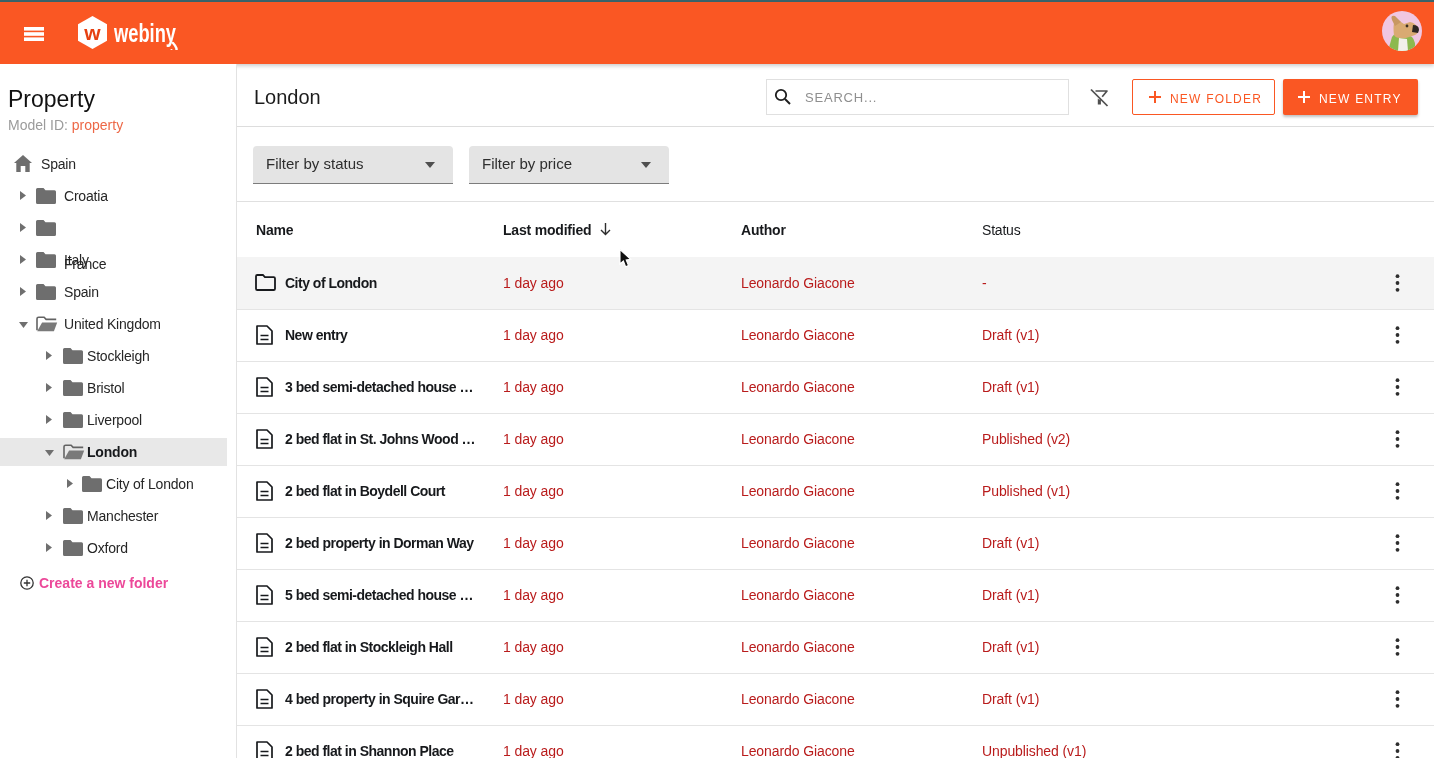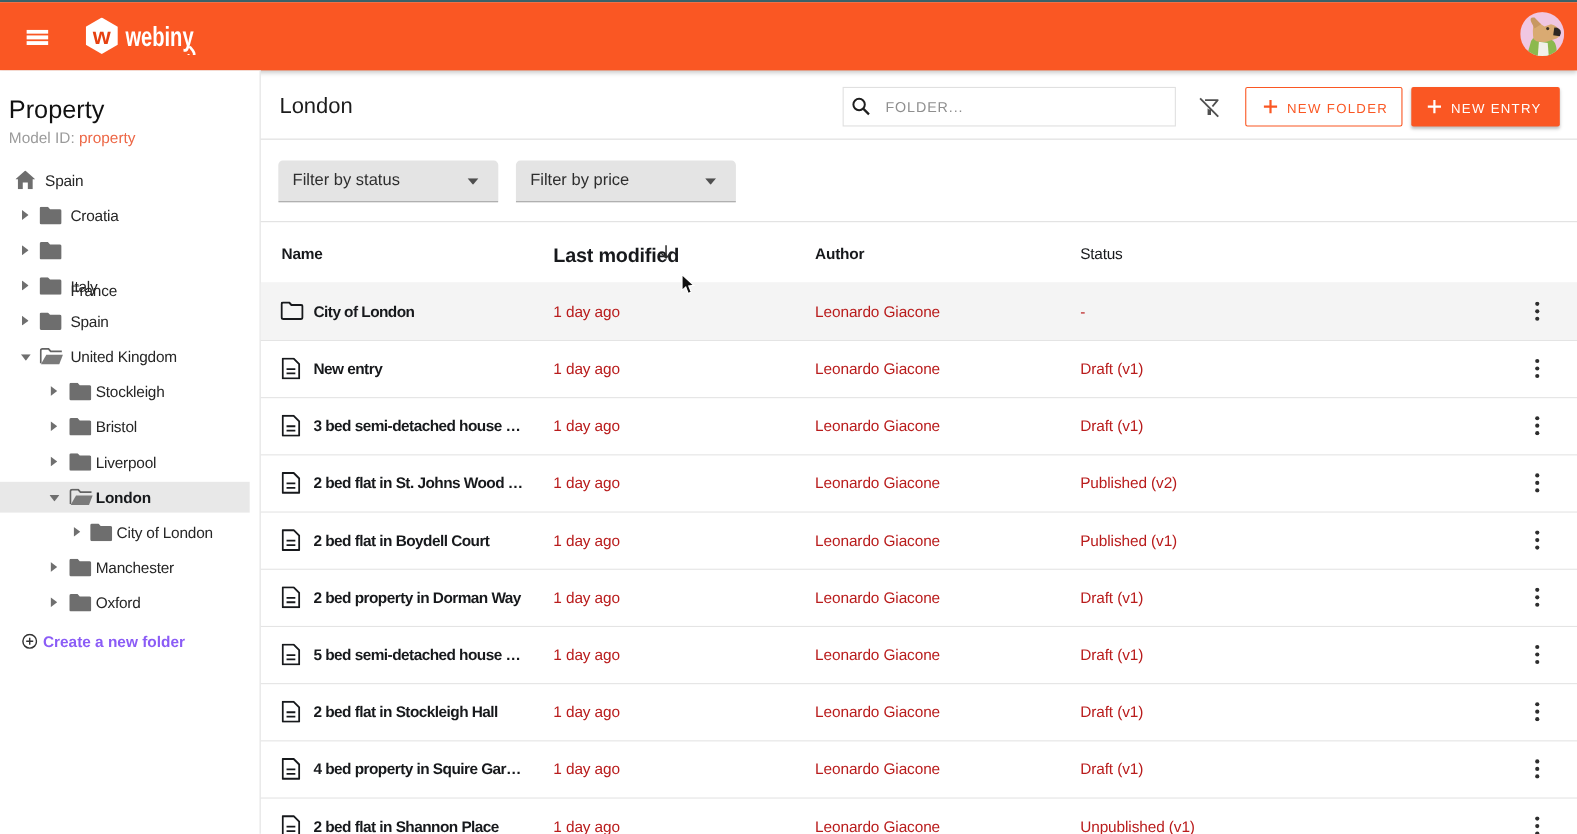--- a/index.html
+++ b/index.html
@@ -143,31 +143,31 @@
       <polygon points="0,0 6,4.5 0,9" fill="#6f6f6f"></polygon>
     </svg>
     <svg class="abs" style="left:63px;top:540px" width="20" height="16" viewBox="0 0 20 16">
       <path d="M1.5 0 h6 l2 2.2 h9 q1.5 0 1.5 1.5 v10.8 q0 1.5 -1.5 1.5 h-17 q-1.5 0 -1.5 -1.5 v-13 q0 -1.5 1.5 -1.5 z" fill="#6e6e6e"></path>
     </svg>
     <div class="abs tree-label" style="left:87px;top:540px;">Oxford</div>
     <svg class="abs" style="left:20px;top:576px" width="14" height="14" viewBox="0 0 14 14">
       <circle cx="7" cy="7" r="6.2" fill="none" stroke="#333" stroke-width="1.3"></circle>
       <path d="M7 3.8 v6.4 M3.8 7 h6.4" stroke="#333" stroke-width="1.3"></path>
     </svg>
-    <div class="abs" style="left:39px;top:575px;font-size:14px;font-weight:bold;color:#8b5cf6">Create a new folder</div>
+    <div class="abs" style="left:39px;top:575px;font-size:14px;font-weight:bold;color:#ec4899">Create a new folder</div>
   </div>
 <div class="abs" id="maincontent">
     <div class="abs" style="left:254px;top:86px;font-size:20px;color:#1c1c1c">London</div>
     <div class="abs" style="left:237px;top:126px;width:1197px;height:1px;background:#ddd"></div>
     <div class="abs" style="left:766px;top:79px;width:303px;height:36px;border:1px solid #e0e0e0;background:#fff"></div>
     <svg class="abs" style="left:774px;top:88px" width="18" height="18" viewBox="0 0 18 18">
       <circle cx="7" cy="7" r="5.2" fill="none" stroke="#1e1e1e" stroke-width="1.8"></circle>
       <line x1="11" y1="11" x2="16" y2="16" stroke="#1e1e1e" stroke-width="2"></line>
     </svg>
-    <div class="abs" style="left:805px;top:90px;font-size:13px;color:#8f8f8f;letter-spacing:0.8px">FOLDER...</div>
+    <div class="abs" style="left:805px;top:90px;font-size:13px;color:#8f8f8f;letter-spacing:0.8px">SEARCH...</div>
     <svg class="abs" style="left:1089px;top:87px" width="21" height="21" viewBox="0 0 21 21">
 <path d="M6.5 4 H18 L13.2 9.8" fill="none" stroke="#4f4f4f" stroke-width="1.7" stroke-linejoin="round"></path>
 <path d="M8.8 11.5 L8.8 17.6 L11.9 17.6 L11.9 11 L10.3 12.8 Z" fill="#4f4f4f"></path>
 <line x1="2" y1="2.5" x2="18.5" y2="19" stroke="#4f4f4f" stroke-width="1.7"></line>
 </svg>
     <div class="abs" style="left:1132px;top:79px;width:143px;height:36px;border:1px solid #fa5723;border-radius:2px"></div>
     <svg class="abs" style="left:1148px;top:90px" width="14" height="14" viewBox="0 0 14 14">
       <path d="M7 1 V13 M1 7 H13" stroke="#fa5723" stroke-width="2"></path>
     </svg>
     <div class="abs" style="left:1170px;top:92px;font-size:12px;color:#fa5723;letter-spacing:1.2px;font-weight:500">NEW FOLDER</div>
@@ -181,21 +181,21 @@
     <svg class="abs" style="left:425px;top:162px" width="10" height="6" viewBox="0 0 10 6">
       <polygon points="0,0 10,0 5,6" fill="#4f4f4f"></polygon>
     </svg>
     <div class="abs" style="left:469px;top:146px;width:200px;height:38px;background:#e4e4e4;border-bottom:1px solid #7c7c7c;border-radius:4px 4px 0 0"></div>
     <div class="abs" style="left:482px;top:155px;font-size:15px;color:#2e2e2e">Filter by price</div>
     <svg class="abs" style="left:641px;top:162px" width="10" height="6" viewBox="0 0 10 6">
       <polygon points="0,0 10,0 5,6" fill="#4f4f4f"></polygon>
     </svg>
     <div class="abs" style="left:237px;top:201px;width:1197px;height:1px;background:#e0e0e0"></div>
     <div class="abs" style="left:256px;top:222px;font-size:14px;font-weight:bold;color:#17191c;letter-spacing:-0.2px">Name</div>
-    <div class="abs" style="left:503px;top:222px;font-size:18px;font-weight:bold;color:#17191c;letter-spacing:-0.2px">Last modified</div>
+    <div class="abs" style="left:503px;top:222px;font-size:14px;font-weight:bold;color:#17191c;letter-spacing:-0.2px">Last modified</div>
     <svg class="abs" style="left:599px;top:222px" width="13" height="14" viewBox="0 0 13 14">
       <path d="M6.5 1 V12 M2 8 L6.5 12.5 L11 8" fill="none" stroke="#2e2e2e" stroke-width="1.4"></path>
     </svg>
     <div class="abs" style="left:741px;top:222px;font-size:14px;font-weight:bold;color:#17191c;letter-spacing:-0.2px">Author</div>
     <div class="abs" style="left:982px;top:222px;font-size:14px;font-weight:normal;color:#17191c;letter-spacing:-0.2px">Status</div>
     <div class="abs" style="left:237px;top:257px;width:1197px;height:1px;background:#e4e4e4"></div>
     <div class="abs" style="left:237px;top:257px;width:1197px;height:52px;background:#f4f4f4"></div>
     <svg class="abs" style="left:255px;top:274px" width="21" height="17" viewBox="0 0 21 17">
       <path d="M2.3 1 h5.6 l2 2.2 h8.8 q1.3 0 1.3 1.3 v10.2 q0 1.3 -1.3 1.3 H2.3 q-1.3 0 -1.3 -1.3 V2.3 q0 -1.3 1.3 -1.3 z" fill="none" stroke="#17191c" stroke-width="1.8"></path>
     </svg>

